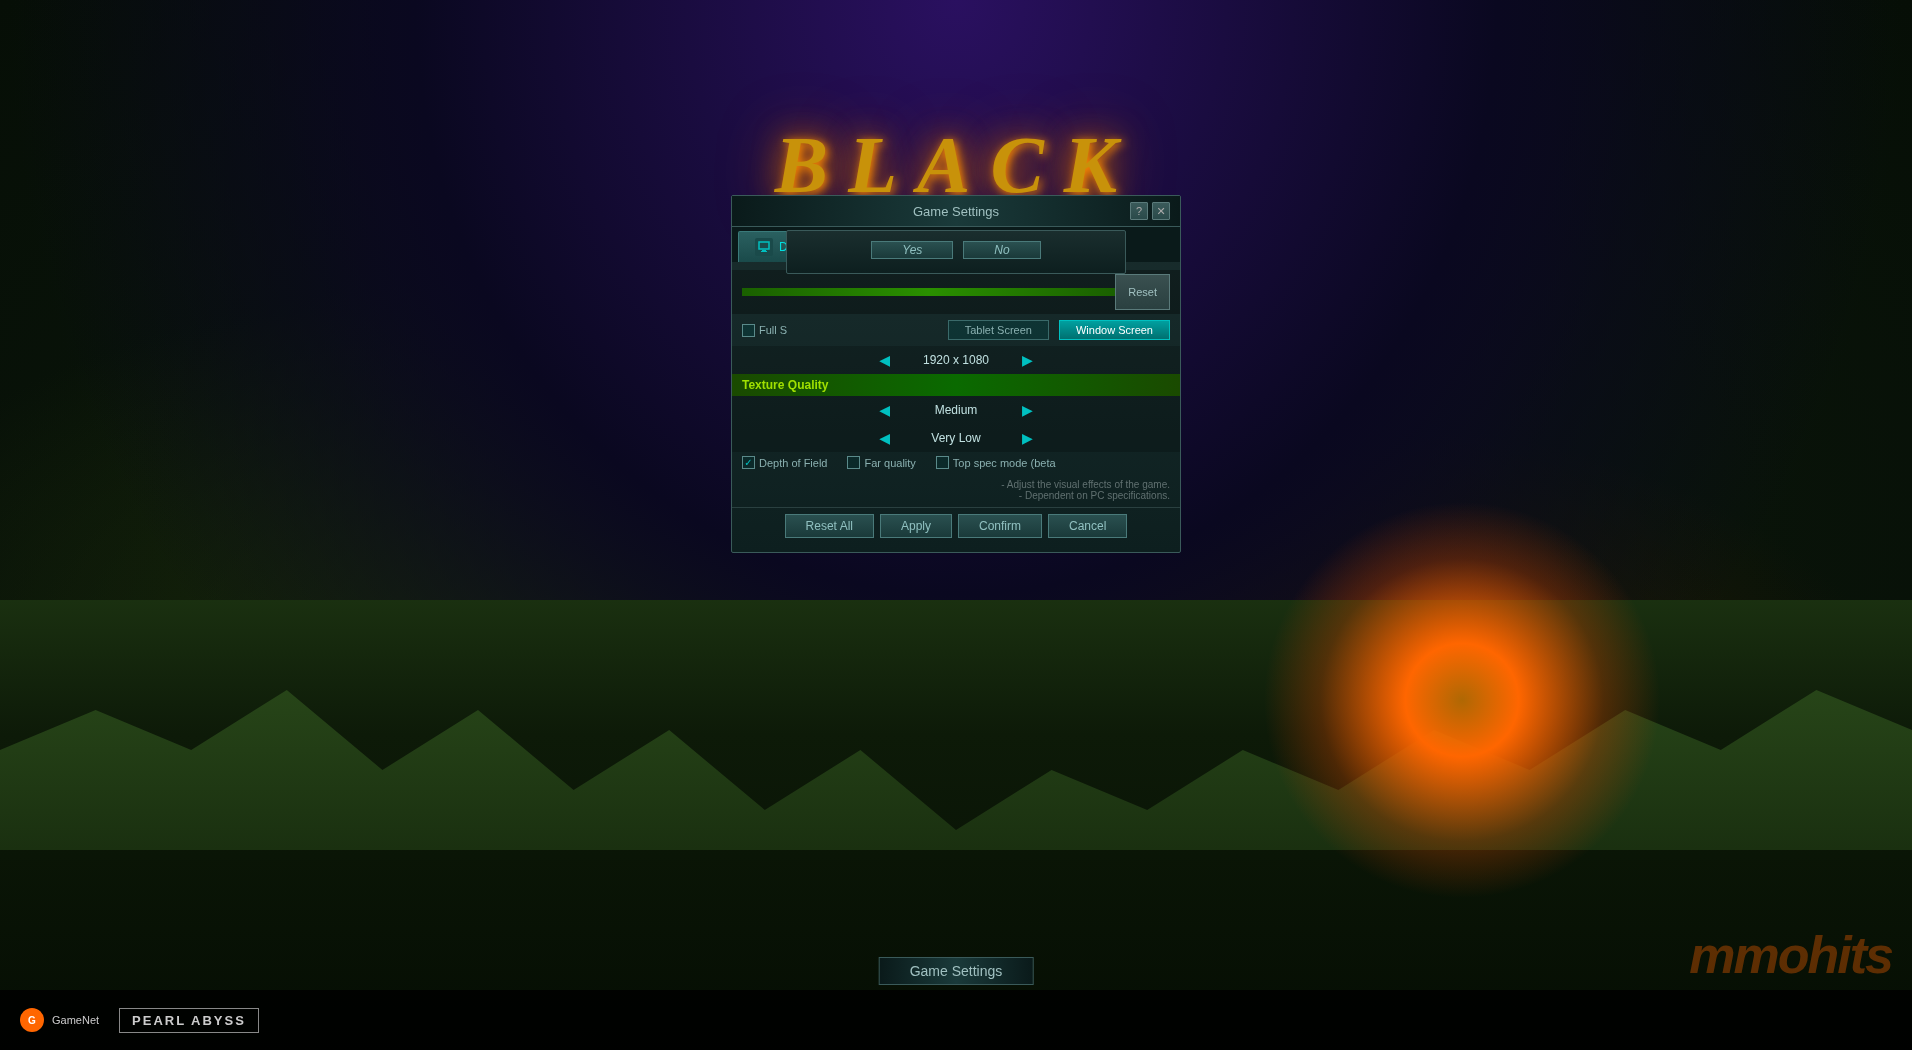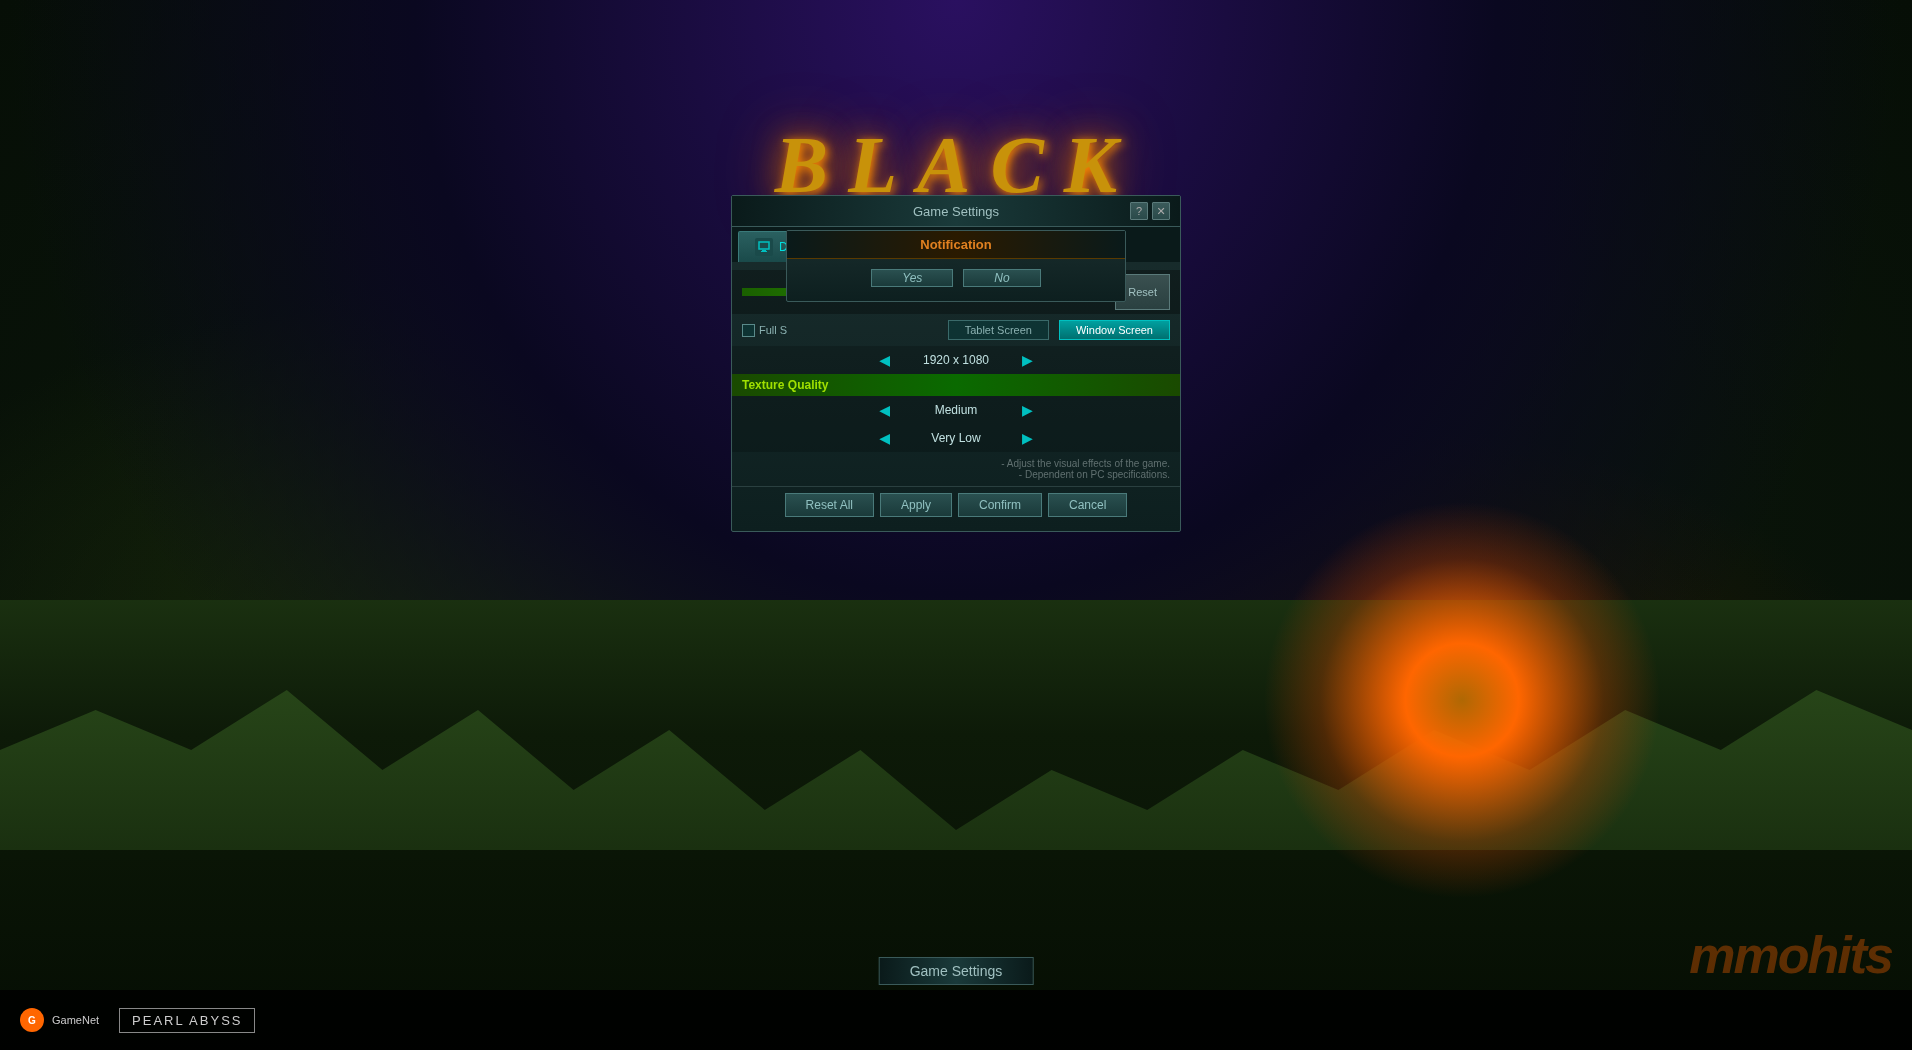--- a/index.html
+++ b/index.html
@@ -101,21 +101,21 @@
       color: white;
       font-size: 10px;
       font-weight: bold;
     }
 
     .pearl-abyss-logo {
       border: 1px solid #888;
       padding: 4px 12px;
       color: #ccc;
       font-size: 13px;
-      font-weight: normal;
+      font-weight: bold;
       letter-spacing: 2px;
       text-transform: uppercase;
     }
 
     
     #game-title {
       position: absolute;
       top: 120px;
       left: 50%;
       transform: translateX(-50%);
@@ -526,39 +526,50 @@
       <span class="selector-value">Medium</span>
       <button class="arrow-btn">▶</button>
     </div>
 
     <div class="selector-row">
       <button class="arrow-btn">◀</button>
       <span class="selector-value">Very Low</span>
       <button class="arrow-btn">▶</button>
     </div>
 
+    <div class="checkbox-row">
+      <div class="cb-item">
+        <div class="cb-box checked"></div>
+        <span>Depth of Field</span>
+      </div>
+      <div class="cb-item">
+        <div class="cb-box"></div>
+        <span>Far quality</span>
+      </div>
+      <div class="cb-item">
+        <div class="cb-box"></div>
+        <span>Top spec mode (beta</span>
+      </div>
+    </div>
 
     <div class="hint-area">
       <div>- Adjust the visual effects of the game.</div>
       <div>- Dependent on PC specifications.</div>
     </div>
 
     <div class="action-buttons">
       <button class="action-btn">Reset All</button>
       <button class="action-btn">Apply</button>
       <button class="action-btn">Confirm</button>
       <button class="action-btn">Cancel</button>
     </div>
   </div>
 </div>
 
 <div id="notification-modal">
-  <div class="modal-title-bar">
-    <span class="modal-title-text">Notification</span>
-  </div>
   <div class="modal-buttons">
     <button class="modal-btn">Yes</button>
     <button class="modal-btn">No</button>
   </div>
 </div>
 
 <div id="game-settings-label">Game Settings</div>
 
 <div id="bottom-bar">
   <div class="bottom-logo">

